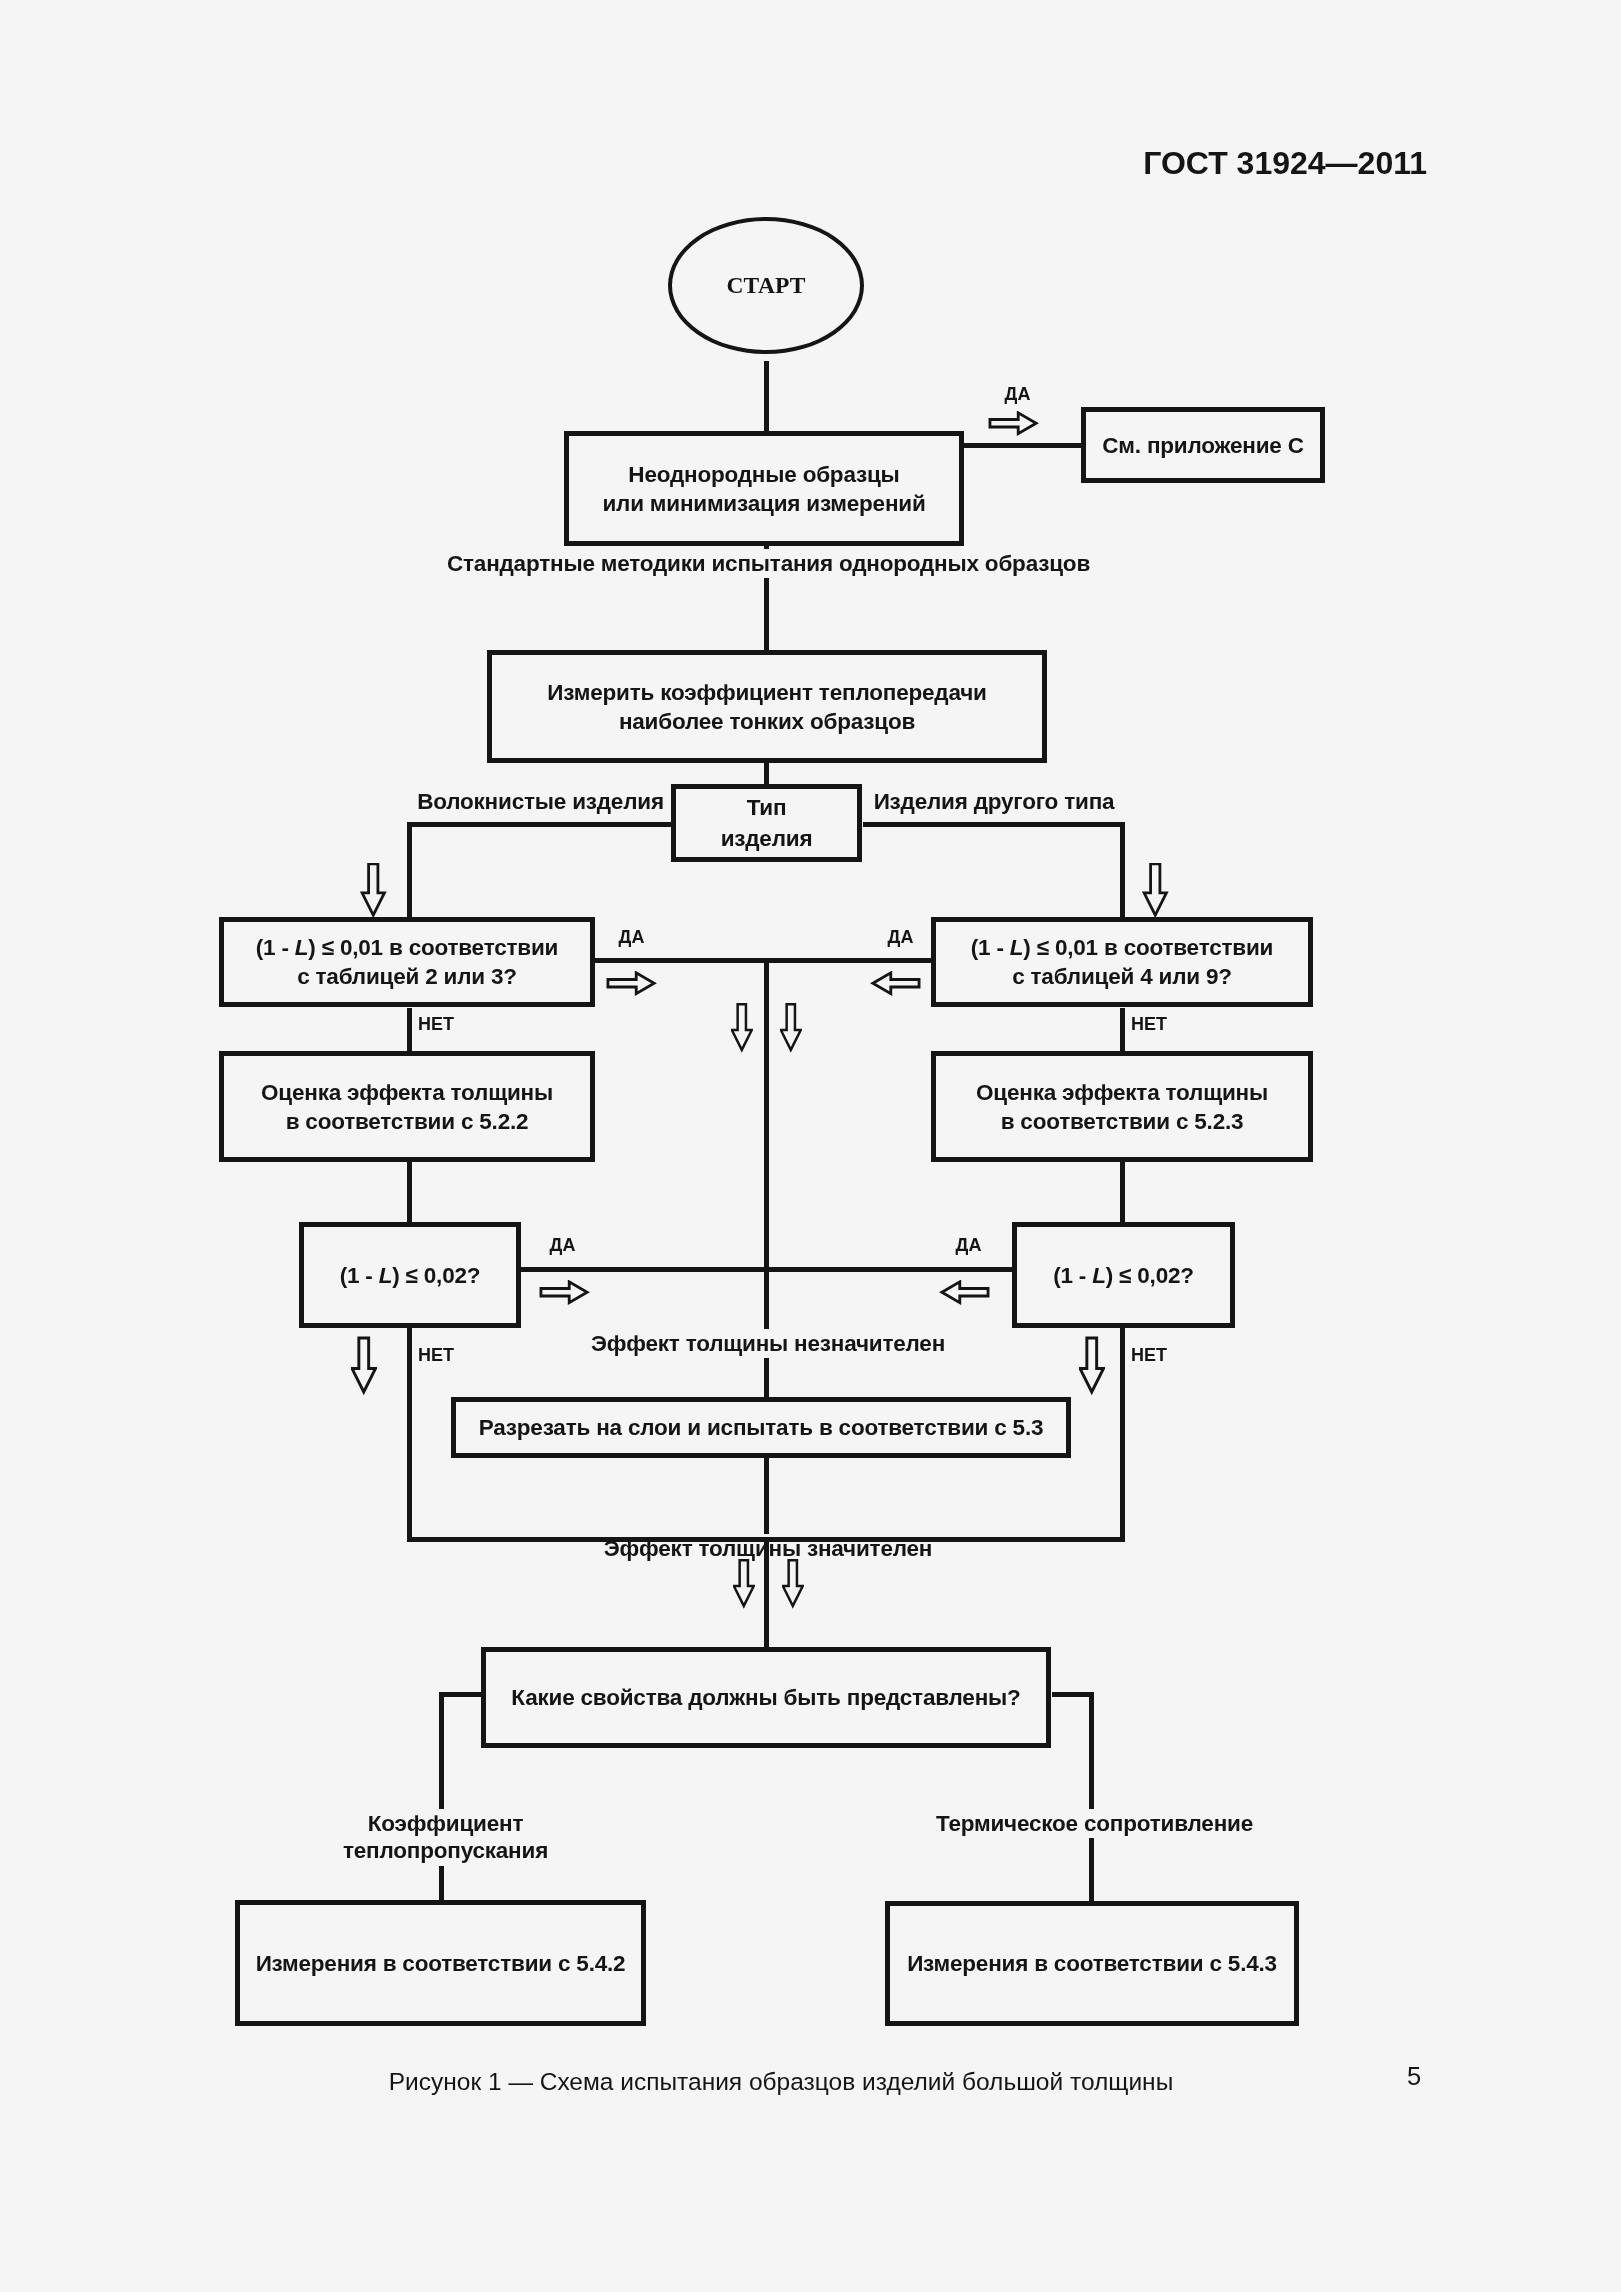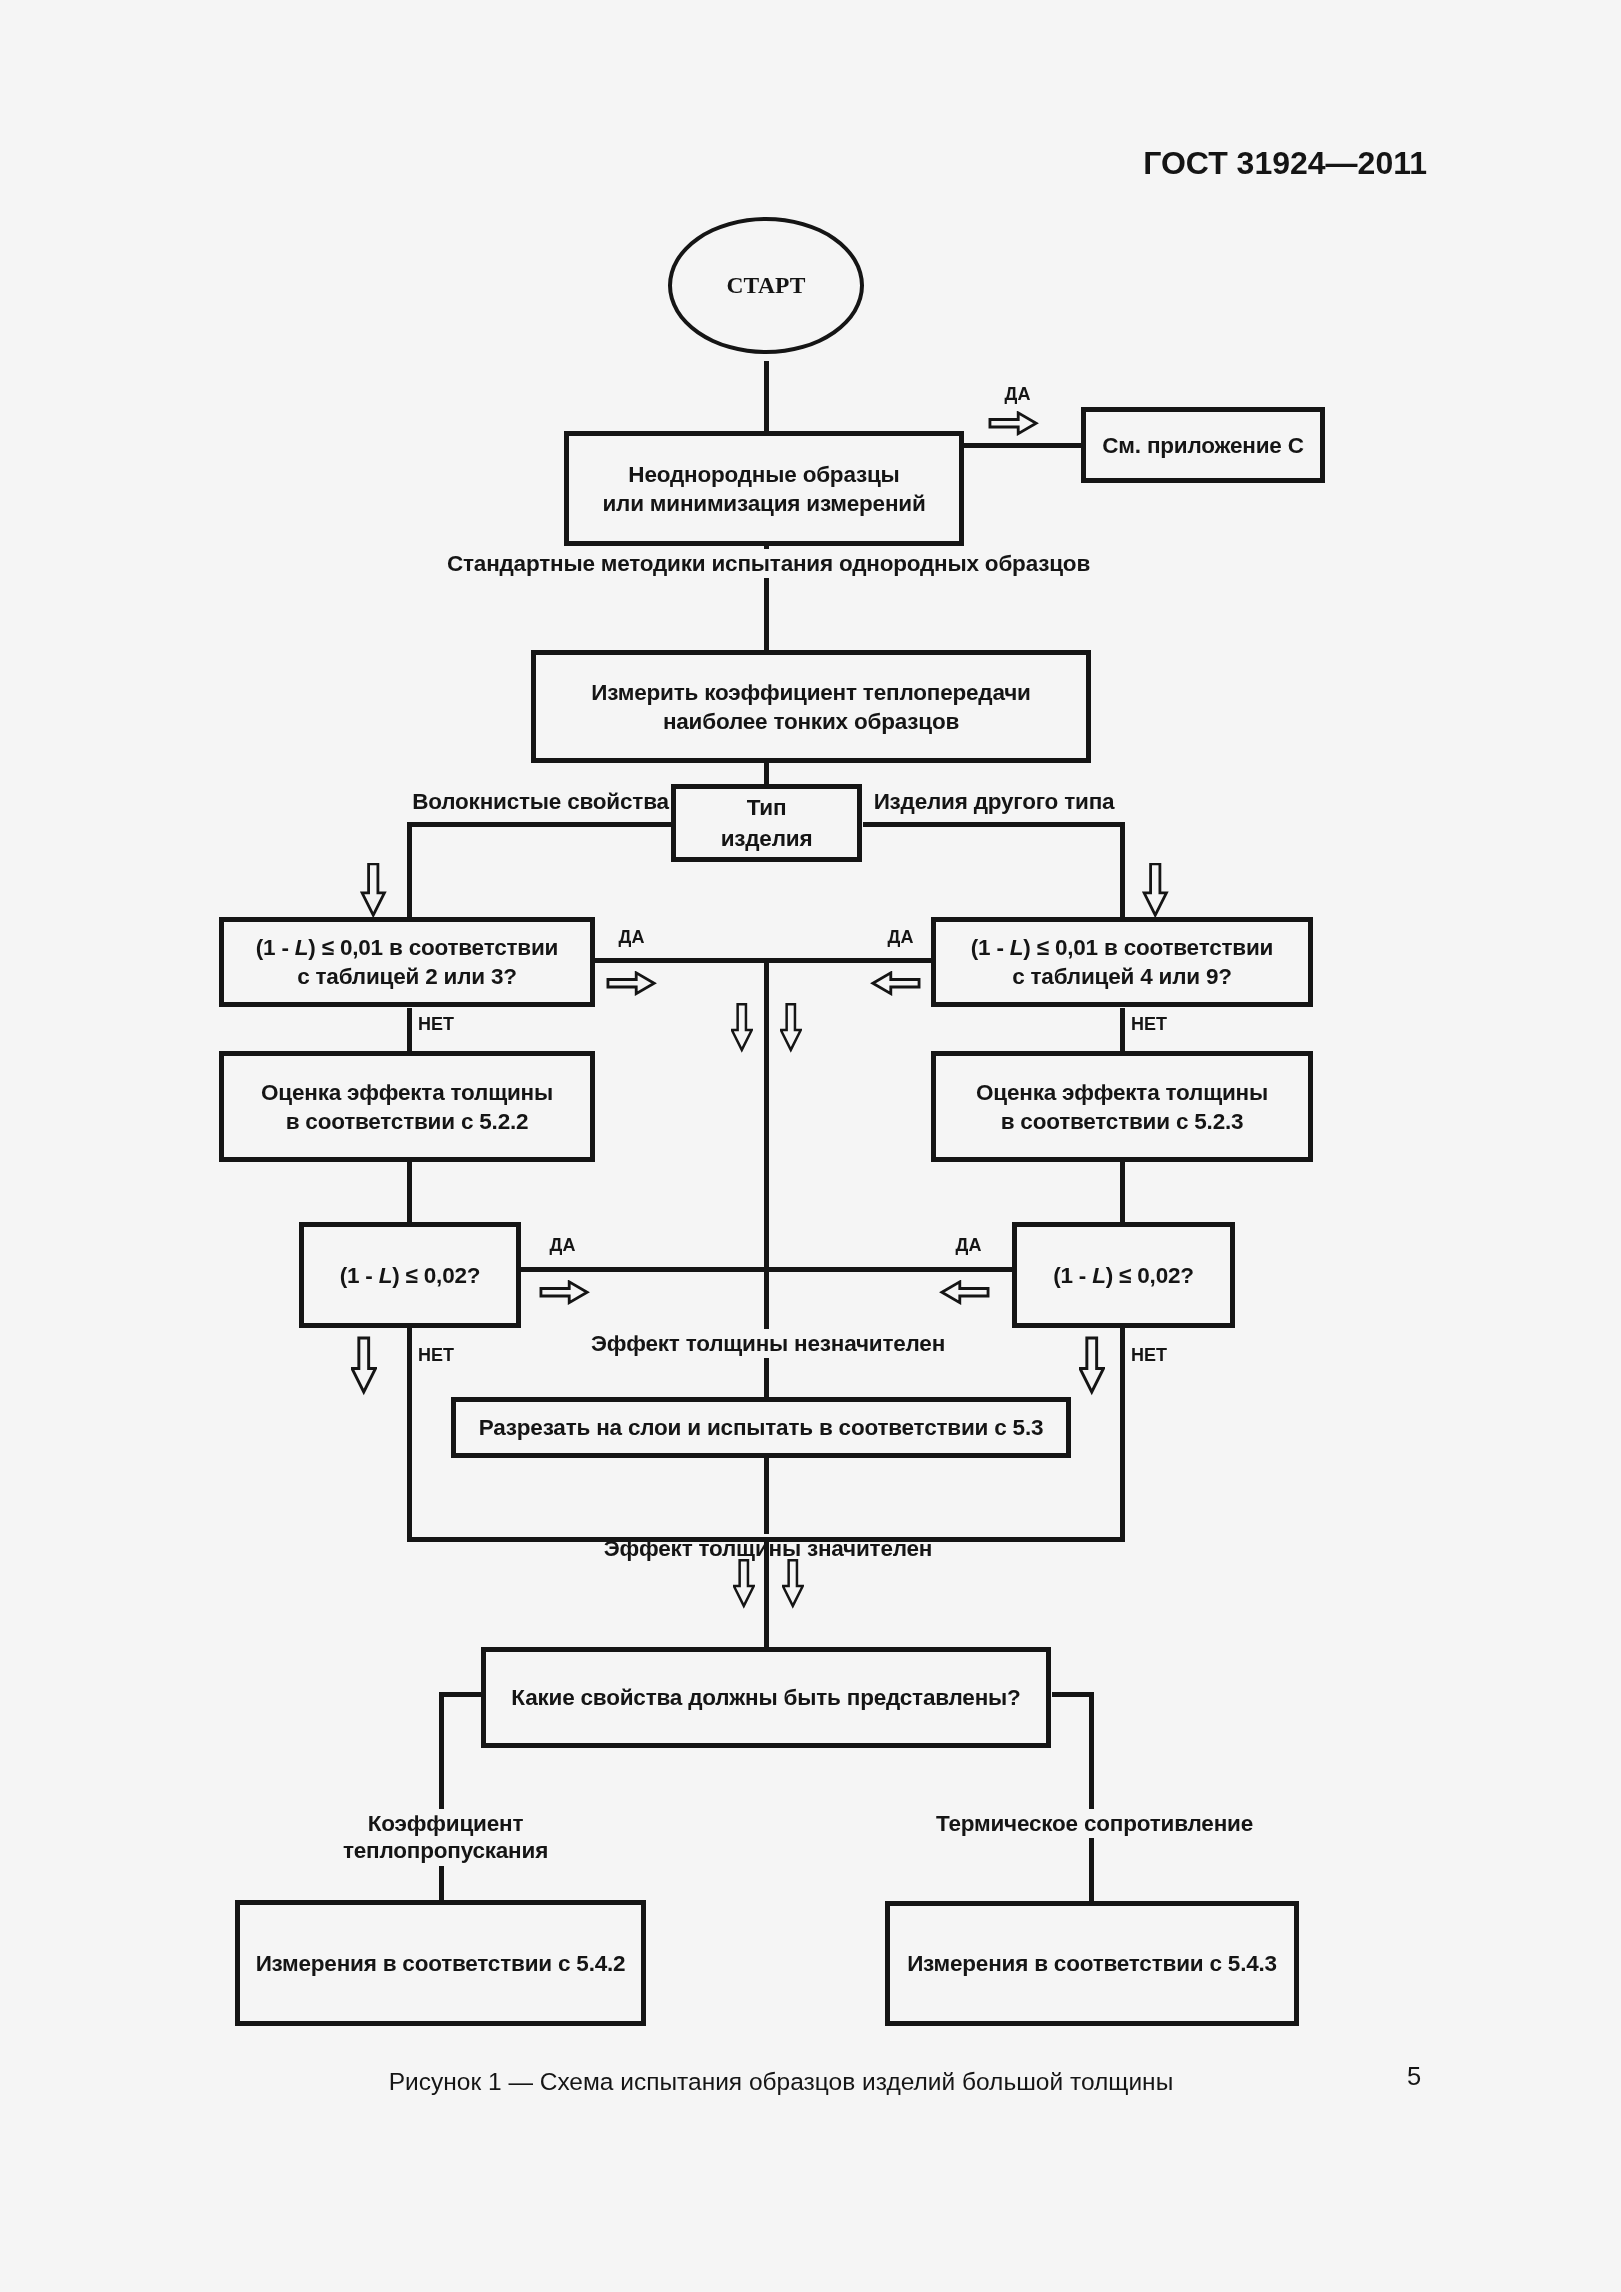--- a/index.html
+++ b/index.html
@@ -86,35 +86,35 @@
   </div>
   <div class="hline" style="left:963px;top:443px;width:118px;height:4.9px;"></div>
 
   <div class="box" style="left:1081px;top:407px;width:244px;height:76px;">
     <span>См. приложение С</span>
   </div>
 
   <div class="vline" style="left:764px;top:546px;width:4.9px;height:104px;"></div>
   <div class="flabel overline" style="left:392px;top:549px;width:749px;">Стандартные методики испытания однородных образцов</div>
 
-  <div class="box" style="left:487px;top:650px;width:560px;height:113px;margin-left:44px;">
+  <div class="box" style="left:487px;top:650px;width:560px;height:113px;">
     <span class="bl">Измерить коэффициент теплопередачи</span>
     <span class="bl">наиболее тонких образцов</span>
   </div>
 
   <div class="vline" style="left:764px;top:763px;width:4.9px;height:21.6px;"></div>
 
   <div class="box" style="left:671px;top:784px;width:191px;height:78px;line-height:31px;">
     <span class="bl">Тип</span>
     <span class="bl">изделия</span>
   </div>
 
   <div class="hline" style="left:409px;top:822px;width:263px;height:4.9px;"></div>
   <div class="vline" style="left:407px;top:822px;width:4.9px;height:95px;"></div>
-  <div class="flabel" style="left:409px;top:788px;width:263px;">Волокнистые свойства</div>
+  <div class="flabel" style="left:409px;top:788px;width:263px;">Волокнистые изделия</div>
   <div class="arrow" style="left:360px;top:863px;">
     <svg width="26.5" height="54" viewBox="0 0 26 58">
         <polygon points="8,1 18,1 18,32 25,32 13,56 1,32 8,32" fill="#f5f5f5" stroke="#151515" stroke-width="3"></polygon>
       </svg>
   </div>
 
   <div class="hline" style="left:863px;top:822px;width:262px;height:4.9px;"></div>
   <div class="vline" style="left:1120px;top:822px;width:4.9px;height:95px;"></div>
   <div class="flabel" style="left:863px;top:788px;width:262px;">Изделия другого типа</div>
   <div class="arrow" style="left:1142px;top:863px;">

